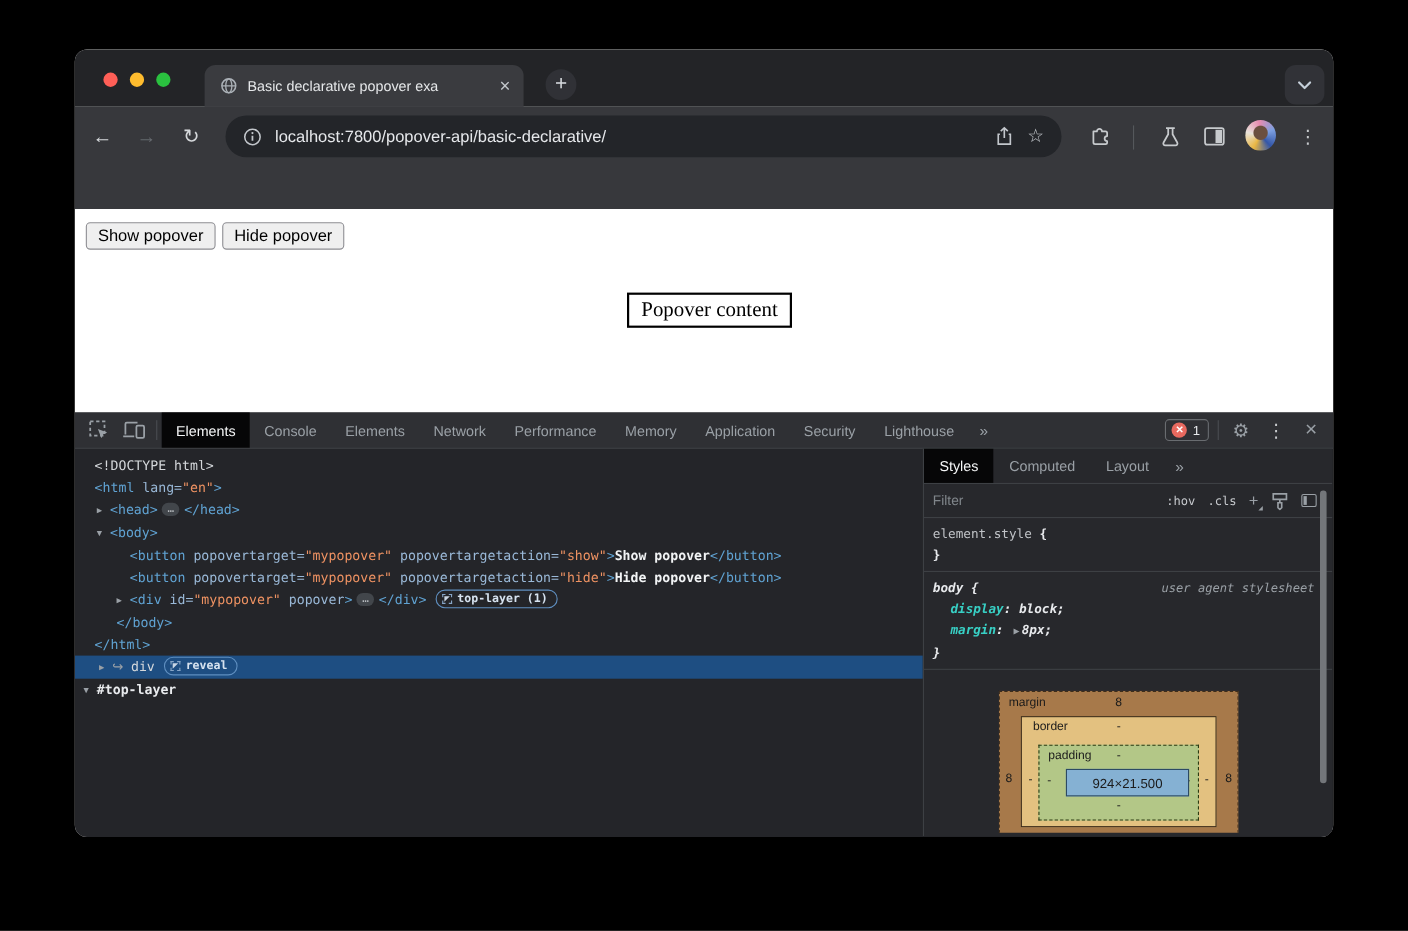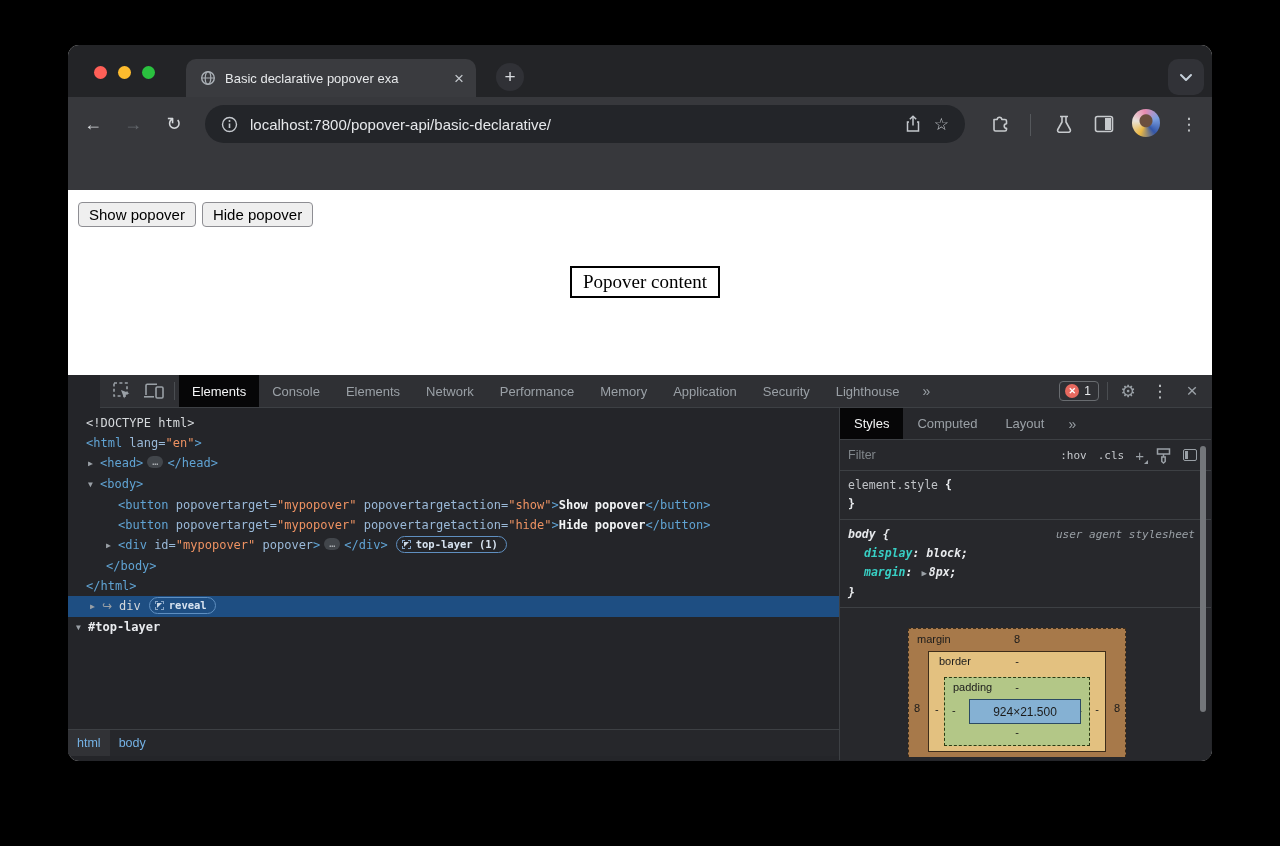--- a/index.html
+++ b/index.html
@@ -40,21 +40,21 @@
   .page { position:relative; height:185px; background:#ffffff; }
   .page-buttons { position:absolute; left:10px; top:12px; display:flex; gap:6px; }
   .pbtn { font-family:"Liberation Sans", sans-serif; font-size:15px; color:#000; background:#efefef;
           border:1px solid #8e8e93; border-radius:4px; padding:2px 10px; height:25px; }
   .popover-box { position:absolute; left:502px; top:76px; border:2px solid #000; background:#fff;
                  padding:3px 11px; font-family:"Liberation Serif", serif; font-size:19px; color:#000; }
 
   
   .devtools { position:relative; height:386px; background:#242529; color:#d5d8db; }
   .dt-toolbar { height:33px; background:#2f3034; border-bottom:1px solid #3d4044;
-                display:flex; align-items:stretch;margin-left:32px; }
+                display:flex; align-items:stretch; }
   .dt-ico { width:32px; display:flex; align-items:center; justify-content:center; }
   .dt-sep { width:1px; height:18px; background:#4a4d51; align-self:center; margin:0 4px; }
   .dt-tabs { display:flex; }
   .dt-tab { padding:0 13px; display:flex; align-items:center; font-size:13px; color:#9aa0a6; white-space:nowrap; }
   .dt-tab.active { background:#060607; color:#f5f6f7; }
   .chev2 { color:#9aa0a6; font-size:14px; display:flex; align-items:center; padding:0 10px; }
   .dt-spacer { flex:1; }
   .err-pill { align-self:center; display:flex; align-items:center; gap:5px; border:1px solid #696c70;
               border-radius:4px; padding:2px 7px 2px 5px; margin-right:4px; }
   .err-dot { width:14px; height:14px; border-radius:50%; background:#e8695f; color:#fff; font-size:9px;
@@ -255,24 +255,20 @@
                 <span>top-layer (1)</span>
               </span></div>
             <div class="tline" style="padding-left: 38px;"><span class="tag">&lt;/body&gt;</span></div>
             <div class="tline" style="padding-left: 18px;"><span class="tag">&lt;/html&gt;</span></div>
             <div class="tline selected" style="padding-left: 22px;"><span class="tri">▶</span><span class="rev">↪</span><span class="plain">div</span><span class="badge">
                 <span class="badge-ico"></span>
                 <span>reveal</span>
               </span></div>
             <div class="tline" style="padding-left: 8px;"><span class="tri">▼</span><span class="toplayer">#top-layer</span></div>
           </div>
-        <div class="crumbs" id="crumbs">
-            <span class="crumb first">html</span>
-            <span class="crumb">body</span>
-          </div>
       </div>
 
       <div class="dt-right">
         <div class="sb-tabs" id="sb-tabs">
             <span class="sb-tab active">Styles</span>
             <span class="sb-tab">Computed</span>
             <span class="sb-tab">Layout</span>
             <span class="chev2">»</span>
           </div>
         <div class="filter-row">

